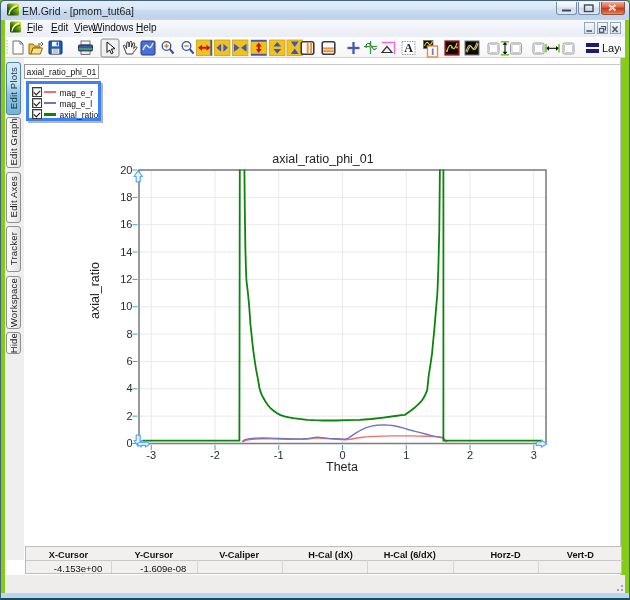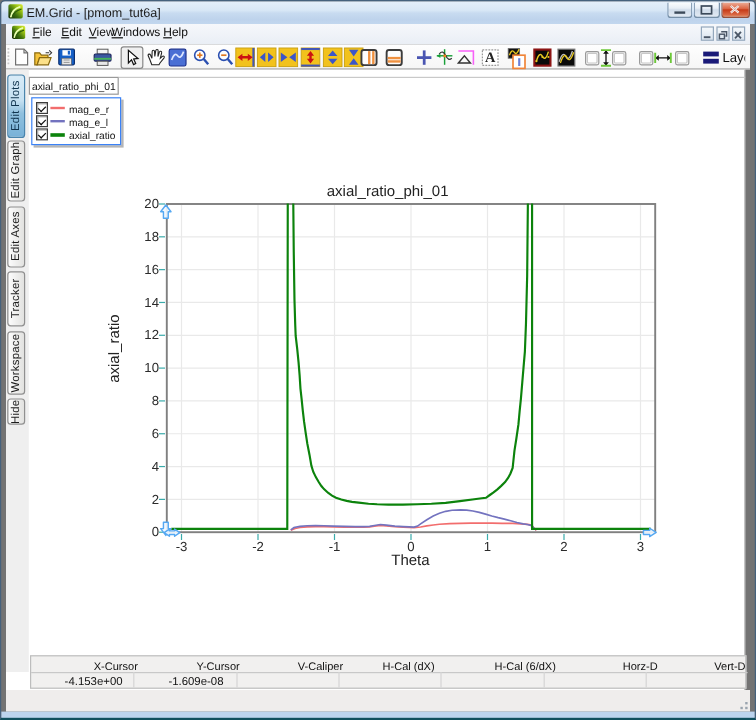--- a/index.html
+++ b/index.html
@@ -1,17 +1,17 @@
 <!DOCTYPE html>
 <html><head>
 <meta charset="utf-8">
 <style>
 * { margin:0; padding:0; box-sizing:border-box; }
 html,body { width:630px; height:600px; overflow:hidden; font-family:"Liberation Sans",sans-serif; }
-#win { position:absolute; left:0; top:0; width:630px; height:600px; background:#737373; }
+#win { position:absolute; left:0; top:0; width:630px; height:600px; background:#84cc16; }
 
 #frame-outline { position:absolute; left:0; top:0; width:630px; height:600px; border:1px solid #45617c; border-bottom:2px solid #10505e; border-radius:4px 4px 0 0; z-index:50; pointer-events:none; }
 #titlebar { position:absolute; left:1px; top:1px; width:628px; height:19px; background:linear-gradient(#e4effa 0%, #d8e7f6 40%, #c8dbf0 52%, #bed3ec 80%, #c2d7ee 100%); border-radius:3px 3px 0 0; }
 #title-text { position:absolute; left:22px; top:4.5px; font-size:10.5px; color:#1c1c1c; }
 
 .capbtn { position:absolute; top:2px; height:12.5px; border:1px solid #768fa7; border-top:none; border-radius:0 0 3px 3px; }
 #btn-min { left:556px; width:21px; background:linear-gradient(#fbfdfe, #e7eef6 40%, #d0dcea 52%, #e2eaf3); }
 #btn-max { left:578px; width:22px; background:linear-gradient(#fbfdfe, #e7eef6 40%, #d0dcea 52%, #e2eaf3); }
 #btn-close { left:601px; width:24px; background:linear-gradient(#edad97 0%, #dd6847 42%, #c63b18 52%, #d86743 85%, #e8936a 100%); border-color:#93503c; }
 
@@ -24,30 +24,30 @@
 #client { position:absolute; left:5px; top:58px; width:616px; height:517px; background:#ffffff; border-right:1px solid #c4c4c4; }
 #sidebar { position:absolute; left:5px; top:58px; width:19px; height:502px; background:#efefef; }
 .vtab { position:absolute; left:5.5px; width:15.5px; background:linear-gradient(90deg,#fcfcfc,#e2e2e0); border:1px solid #909090; border-radius:3px; display:flex; align-items:center; justify-content:center; }
 .vtab span { writing-mode:vertical-rl; transform:rotate(180deg); font-size:9.5px; color:#1c1c1c; white-space:nowrap; letter-spacing:0.2px; }
 #vtab-sel { background:linear-gradient(#d8ebf7 0%, #c6e1f2 40%, #8fc0de 62%, #79b2d8 100%); border-color:#4a85ad; }
 #vtab-sel span { color:#10344e; }
 
 #plottab { position:absolute; left:24px; top:64px; width:75px; height:15px; background:#ffffff; border:1px solid #9a9a9a; font-size:8.6px; color:#111; text-align:center; line-height:14px; }
 #tabline { position:absolute; left:99px; top:64px; width:522px; height:1px; background:#c9c9c9; }
 
-#legend { position:absolute; left:25.5px; top:81px; width:75px; height:40px; background:#ffffff; border:1px solid #3b82f6; box-shadow:2px 2px 0 rgba(120,120,120,0.55); z-index:5; }
+#legend { position:absolute; left:25.5px; top:81px; width:75px; height:40px; background:#ffffff; border:3px solid #3b82f6; box-shadow:2px 2px 0 rgba(120,120,120,0.55); z-index:5; }
 .lrow { position:absolute; left:3px; height:11px; font-size:8.5px; color:#111; }
 .cb { position:absolute; left:0px; top:0px; width:10px; height:10px; background:#fff; border:1px solid #3c3c3c; box-shadow:inset 1px 1px 0 #b8b8b8; }
 .cb:after { content:""; position:absolute; left:1.5px; top:1.5px; width:5px; height:3px; border-left:1.6px solid #111; border-bottom:1.6px solid #111; transform:rotate(-45deg); }
 .lsample { position:absolute; left:12px; top:4px; width:12px; }
 .ltext { position:absolute; left:28px; top:0.5px; }
 
 #stattable { position:absolute; left:25px; top:546px; width:597px; height:28px; border:1px solid #bdbdbd; background:#f1f0ef; font-size:10px; color:#111; }
 .hcell,.dcell { position:absolute; width:85px; text-align:center; }
-.hcell { top:2.5px; height:12px; font-weight:normal; font-size:9.2px;margin-left:28px; }
+.hcell { top:2.5px; height:12px; font-weight:bold; font-size:9.2px; }
 .dcell { top:16px; height:12px; font-size:9.5px;padding-left:19px; }
 #statbar { position:absolute; left:5px; top:575px; width:620px; height:18px; background:#efedec; }
 #framebottom { position:absolute; left:1px; top:593px; width:628px; height:6px; background:#bcd4ee; }
 </style>
 </head>
 <body>
 <div id="win">
   <div id="titlebar"></div>
   <div id="title-text">EM.Grid - [pmom_tut6a]</div>
   <div class="capbtn" id="btn-min"></div>
@@ -401,21 +401,21 @@
     </g>
 
     <rect x="586" y="43" width="13" height="4" fill="#1a1a78"></rect>
     <rect x="586" y="49" width="13" height="4" fill="#1a1a78"></rect>
     <text x="602" y="52" font-family="Liberation Sans, sans-serif" font-size="11" fill="#111">Layout</text>
   </svg>
   <div id="stattable">
     <div class="hcell" style="left:0px">X-Cursor</div>
     <div class="hcell" style="left:85.3px">Y-Cursor</div>
     <div class="hcell" style="left:170.6px">V-Caliper</div>
-    <div class="hcell" style="left:244px">H-Cal (dX)</div>
+    <div class="hcell" style="left:262px">H-Cal (dX)</div>
     <div class="hcell" style="left:341.2px">H-Cal (6/dX)</div>
     <div class="hcell" style="left:437px">Horz-D</div>
     <div class="hcell" style="left:511.8px">Vert-D</div>
     <div class="dcell" style="left:0px">-4.153e+00</div>
     <div class="dcell" style="left:85.3px">-1.609e-08</div>
     <div style="position:absolute;left:0;top:13px;width:597px;height:1px;background:#c8c8c8"></div>
     <div style="position:absolute;left:85.3px;top:13px;width:1px;height:13px;background:#d5d5d5"></div>
     <div style="position:absolute;left:170.6px;top:13px;width:1px;height:13px;background:#d5d5d5"></div>
     <div style="position:absolute;left:255.9px;top:13px;width:1px;height:13px;background:#d5d5d5"></div>
     <div style="position:absolute;left:341.2px;top:13px;width:1px;height:13px;background:#d5d5d5"></div>

